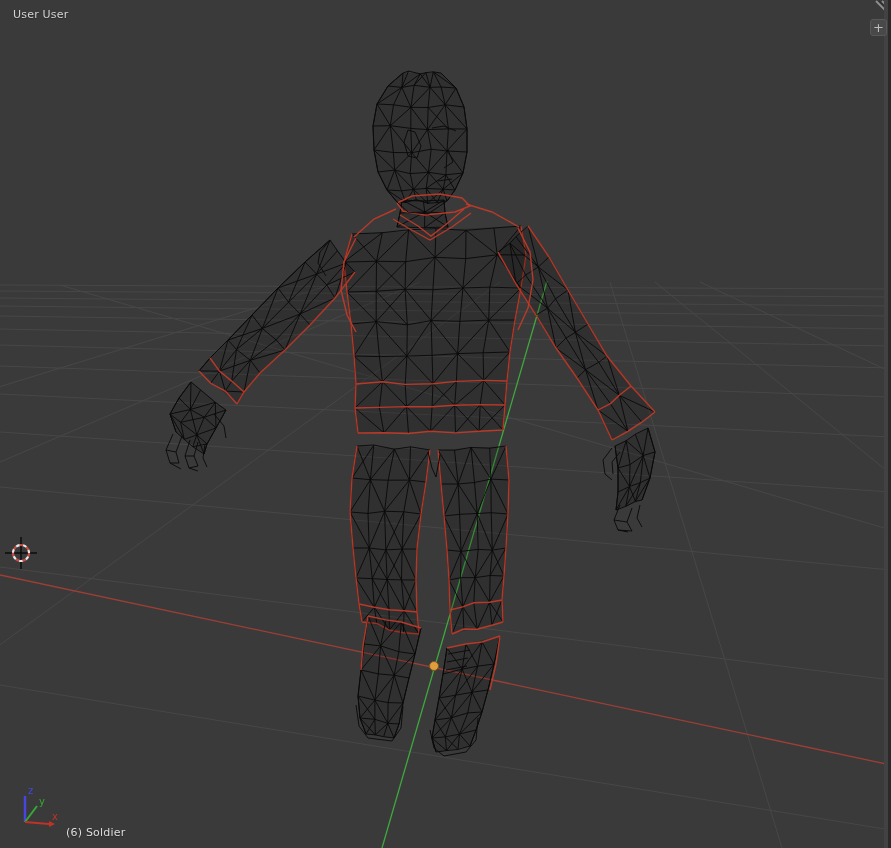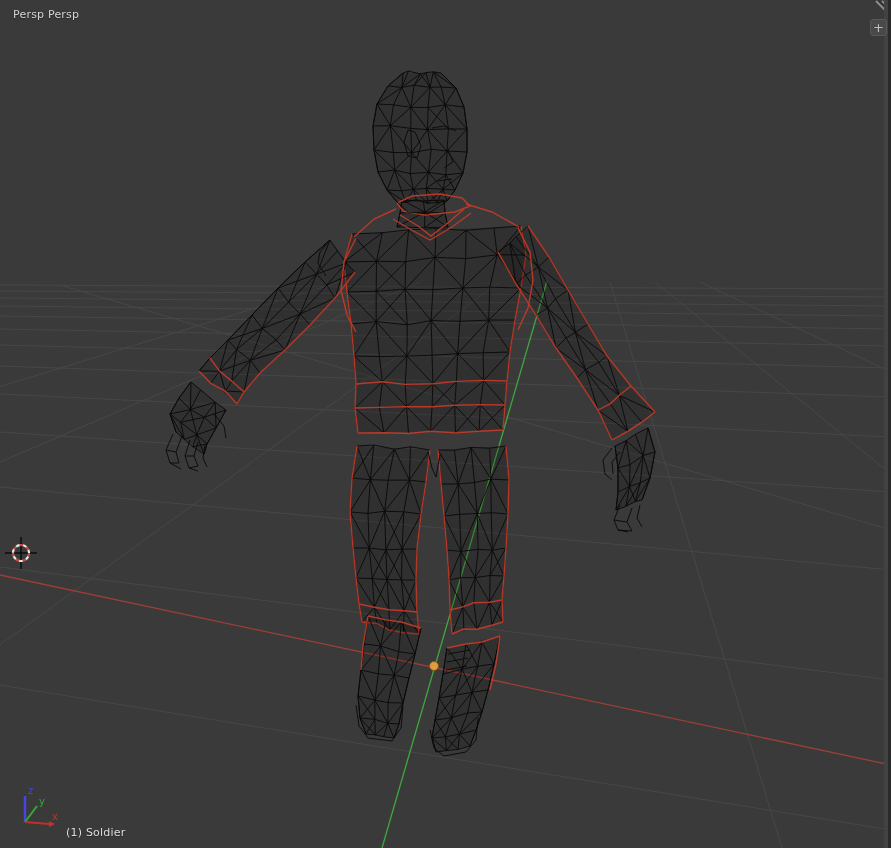--- a/index.html
+++ b/index.html
@@ -147,18 +147,18 @@
     <g id="g-hatch">
         <line x1="876" y1="1" x2="890" y2="15" stroke="#8f8f8f" stroke-width="1.8"></line>
         <line x1="882" y1="1" x2="890" y2="9" stroke="#8f8f8f" stroke-width="1.8"></line>
         <line x1="879" y1="1" x2="890" y2="12" stroke="#303030" stroke-width="1.2"></line>
       </g>
   </svg>
 
   <div id="right-strip"></div>
   <div id="right-edge"></div>
 
-  <div id="header-label" class="overlay-label">Persp Persp</div>
+  <div id="header-label" class="overlay-label">User User</div>
 
-  <div id="object-label" class="overlay-label">(1) Soldier</div>
+  <div id="object-label" class="overlay-label">(6) Soldier</div>
 
   <button id="plus-button">+</button>
 </div>
 
 </body></html>

